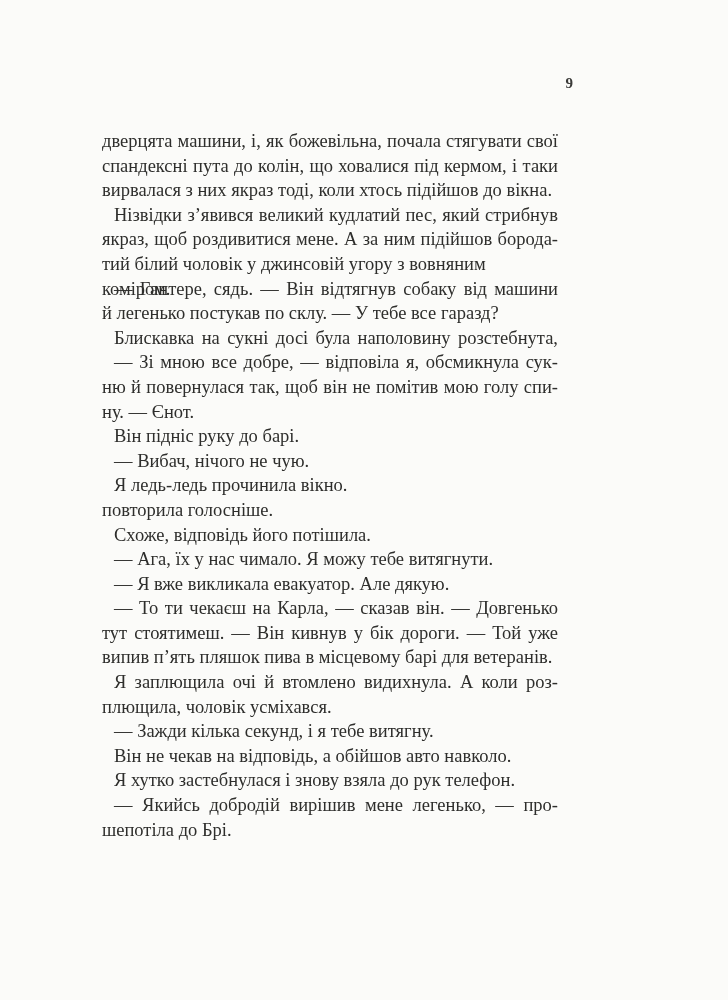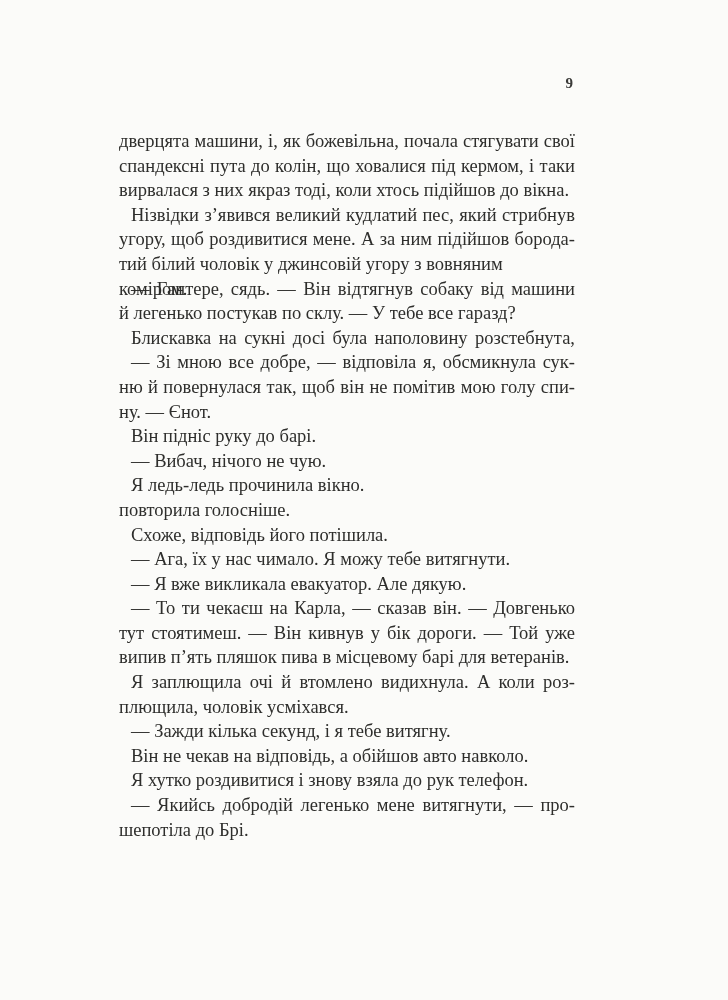--- a/index.html
+++ b/index.html
@@ -30,21 +30,21 @@
   }
   .folio {
     font-family: "Liberation Serif", serif;
     font-weight: 700;
     font-size: 15px;
     line-height: 16px;
     color: #3a3a38;
   }
   .text-block {
     position: absolute;
-    left: 119px;
+    left: 102px;
     top: 129px;
     width: 456px;
     font-size: 18.5px;
     line-height: 24.6px;
     color: #2e2e2c;
   }
   .line {
     height: 24.6px;
     box-sizing: border-box;
   }
@@ -61,21 +61,21 @@
 
 <div class="book-page">
   <div class="folio-row">
     <span class="folio" style="color: rgb(58, 58, 56);">9</span>
   </div>
   <div class="text-block" id="text-block" style="color: rgb(46, 46, 44);">
       <div class="line fill">дверцята машини, і, як божевільна, почала стягувати свої</div>
       <div class="line fill">спандексні пута до колін, що ховалися під кермом, і таки</div>
       <div class="line">вирвалася з них якраз тоді, коли хтось підійшов до вікна.</div>
       <div class="line indent fill">Нізвідки з’явився великий кудлатий пес, який стрибнув</div>
-      <div class="line fill">угору, щоб роздивитися мене. А за ним підійшов борода-</div>
+      <div class="line fill">якраз, щоб роздивитися мене. А за ним підійшов борода-</div>
       <div class="line">тий білий чоловік у джинсовій угору з вовняним коміром.</div>
       <div class="line indent fill">— Гантере, сядь. — Він відтягнув собаку від машини</div>
       <div class="line">й легенько постукав по склу. — У тебе все гаразд?</div>
       <div class="line indent fill">Блискавка на сукні досі була наполовину розстебнута,</div>
       <div class="line indent fill">— Зі мною все добре, — відповіла я, обсмикнула сук-</div>
       <div class="line fill">ню й повернулася так, щоб він не помітив мою голу спи-</div>
       <div class="line">ну. — Єнот.</div>
       <div class="line indent">Він підніс руку до барі.</div>
       <div class="line indent">— Вибач, нічого не чую.</div>
       <div class="line indent">Я ледь-ледь прочинила вікно.</div>
@@ -83,17 +83,17 @@
       <div class="line indent">Схоже, відповідь його потішила.</div>
       <div class="line indent">— Ага, їх у нас чимало. Я можу тебе витягнути.</div>
       <div class="line indent">— Я вже викликала евакуатор. Але дякую.</div>
       <div class="line indent fill">— То ти чекаєш на Карла, — сказав він. — Довгенько</div>
       <div class="line fill">тут стоятимеш. — Він кивнув у бік дороги. — Той уже</div>
       <div class="line">випив п’ять пляшок пива в місцевому барі для ветеранів.</div>
       <div class="line indent fill">Я заплющила очі й втомлено видихнула. А коли роз-</div>
       <div class="line">плющила, чоловік усміхався.</div>
       <div class="line indent">— Зажди кілька секунд, і я тебе витягну.</div>
       <div class="line indent">Він не чекав на відповідь, а обійшов авто навколо.</div>
-      <div class="line indent">Я хутко роздивитися і знову взяла до рук телефон.</div>
-      <div class="line indent fill">— Якийсь добродій легенько мене витягнути, — про-</div>
+      <div class="line indent">Я хутко застебнулася і знову взяла до рук телефон.</div>
+      <div class="line indent fill">— Якийсь добродій вирішив мене легенько, — про-</div>
       <div class="line">шепотіла до Брі.</div>
     </div>
 </div>
 
 </body></html>

